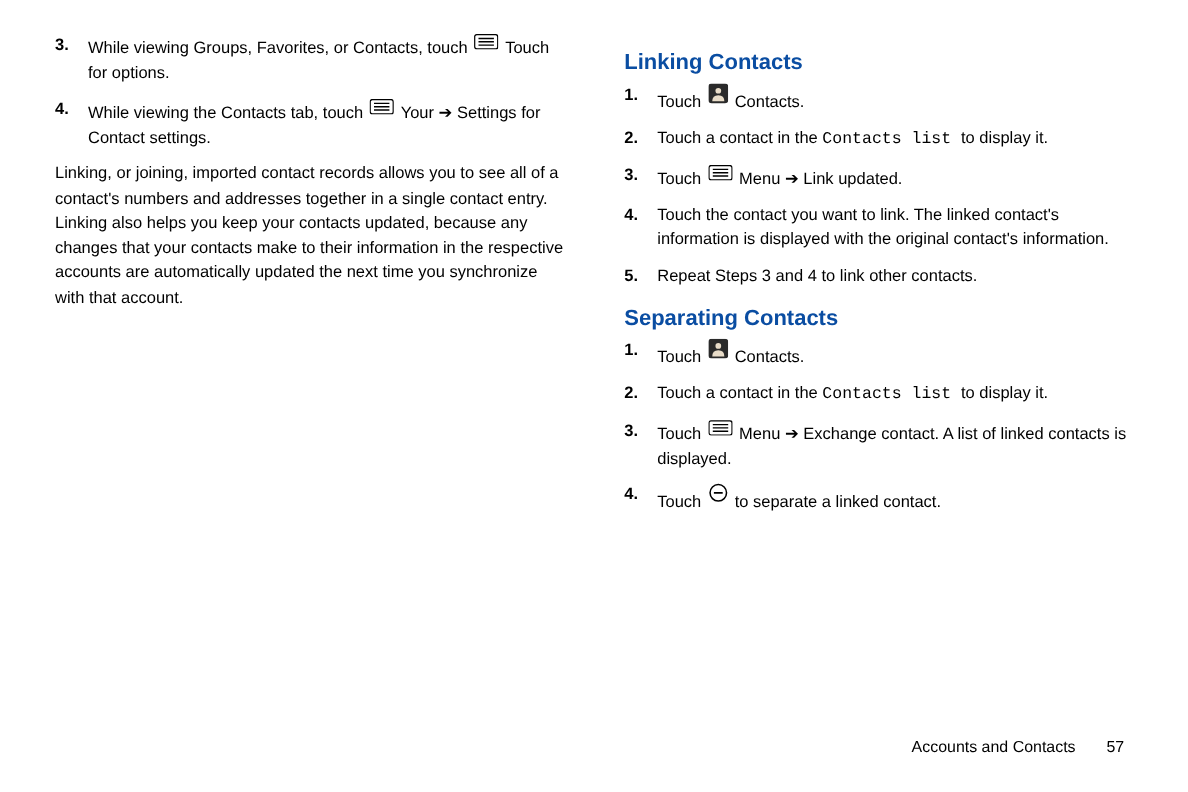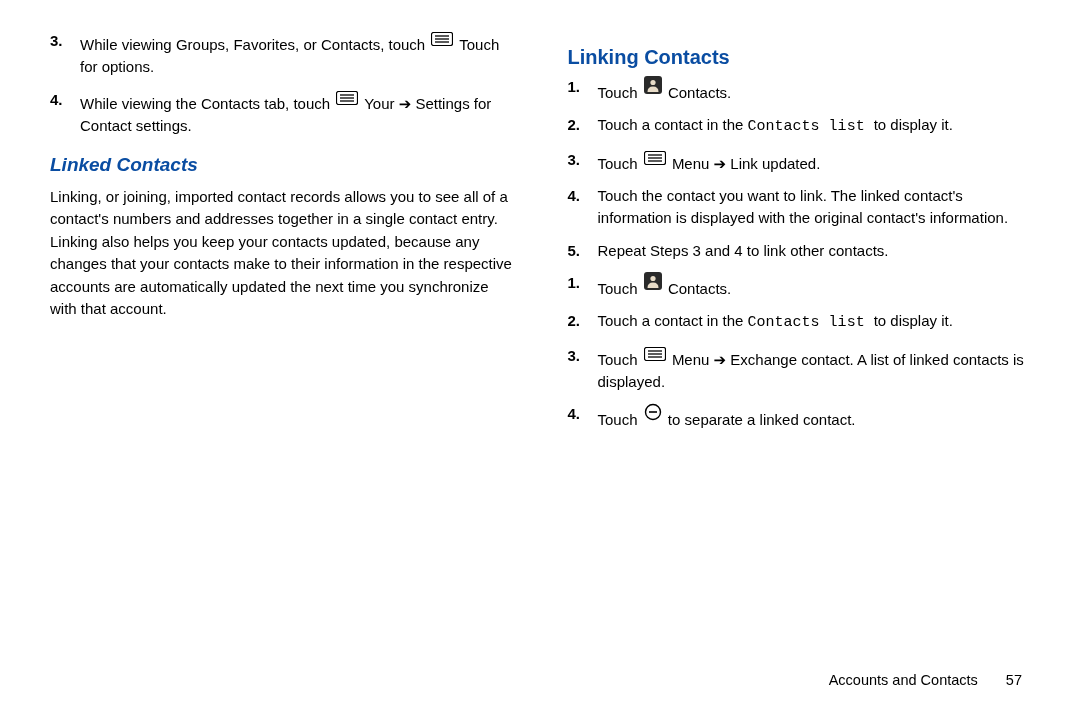--- a/index.html
+++ b/index.html
@@ -80,41 +80,41 @@
               <line x1="4" y1="7" x2="18" y2="7" stroke="#000" stroke-width="1.3"></line>
               <line x1="4" y1="10" x2="18" y2="10" stroke="#000" stroke-width="1.3"></line>
             </svg></span> <span class="b">Touch</span> for options.</li>
         <li><span class="num">4.</span>While viewing the <span class="b">Contacts</span> tab, touch <span class="icon"><svg width="22" height="14" viewBox="0 0 22 14">
               <rect x="0.5" y="0.5" width="21" height="13" rx="2" fill="none" stroke="#000" stroke-width="1.2"></rect>
               <line x1="4" y1="4" x2="18" y2="4" stroke="#000" stroke-width="1.3"></line>
               <line x1="4" y1="7" x2="18" y2="7" stroke="#000" stroke-width="1.3"></line>
               <line x1="4" y1="10" x2="18" y2="10" stroke="#000" stroke-width="1.3"></line>
             </svg></span> <span class="b">Your ➔ Settings</span> for Contact settings.</li>
       </ol>
-    <div class="heading-lg">Linked Contacts</div>
     <p>Linking, or joining, imported contact records allows you to see all of a contact's numbers and addresses together in a single contact entry. Linking also helps you keep your contacts updated, because any changes that your contacts make to their information in the respective accounts are automatically updated the next time you synchronize with that account.</p>
   </div>
   <div class="col">
     <div class="heading-sm">Linking Contacts</div>
     <ol>
         <li><span class="num">1.</span>Touch <span class="icon"><svg width="18" height="18" viewBox="0 0 18 18">
               <rect x="0" y="0" width="18" height="18" rx="3" fill="#2a2a2a"></rect>
               <circle cx="9" cy="6.5" r="2.6" fill="#e8dcc8"></circle>
               <path d="M3.5 16 Q3.5 10.5 9 10.5 Q14.5 10.5 14.5 16 Z" fill="#e8dcc8"></path>
             </svg></span> <span class="b">Contacts</span>.</li>
         <li><span class="num">2.</span>Touch a contact in the <span class="sublabel">Contacts list </span>to display it.</li>
         <li><span class="num">3.</span>Touch <span class="icon"><svg width="22" height="14" viewBox="0 0 22 14">
               <rect x="0.5" y="0.5" width="21" height="13" rx="2" fill="none" stroke="#000" stroke-width="1.2"></rect>
               <line x1="4" y1="4" x2="18" y2="4" stroke="#000" stroke-width="1.3"></line>
               <line x1="4" y1="7" x2="18" y2="7" stroke="#000" stroke-width="1.3"></line>
               <line x1="4" y1="10" x2="18" y2="10" stroke="#000" stroke-width="1.3"></line>
             </svg></span> <span class="b">Menu ➔ Link updated.</span></li>
         <li><span class="num">4.</span>Touch the contact you want to link. The linked contact's information is displayed with the original contact's information.</li>
         <li><span class="num">5.</span>Repeat Steps 3 and 4 to link other contacts.</li>
       </ol>
+    <div class="heading-sm">Separating Contacts</div>
     <ol>
         <li><span class="num">1.</span>Touch <span class="icon"><svg width="18" height="18" viewBox="0 0 18 18">
               <rect x="0" y="0" width="18" height="18" rx="3" fill="#2a2a2a"></rect>
               <circle cx="9" cy="6.5" r="2.6" fill="#e8dcc8"></circle>
               <path d="M3.5 16 Q3.5 10.5 9 10.5 Q14.5 10.5 14.5 16 Z" fill="#e8dcc8"></path>
             </svg></span> <span class="b">Contacts</span>.</li>
         <li><span class="num">2.</span>Touch a contact in the <span class="sublabel">Contacts list </span>to display it.</li>
         <li><span class="num">3.</span>Touch <span class="icon"><svg width="22" height="14" viewBox="0 0 22 14">
               <rect x="0.5" y="0.5" width="21" height="13" rx="2" fill="none" stroke="#000" stroke-width="1.2"></rect>
               <line x1="4" y1="4" x2="18" y2="4" stroke="#000" stroke-width="1.3"></line>

